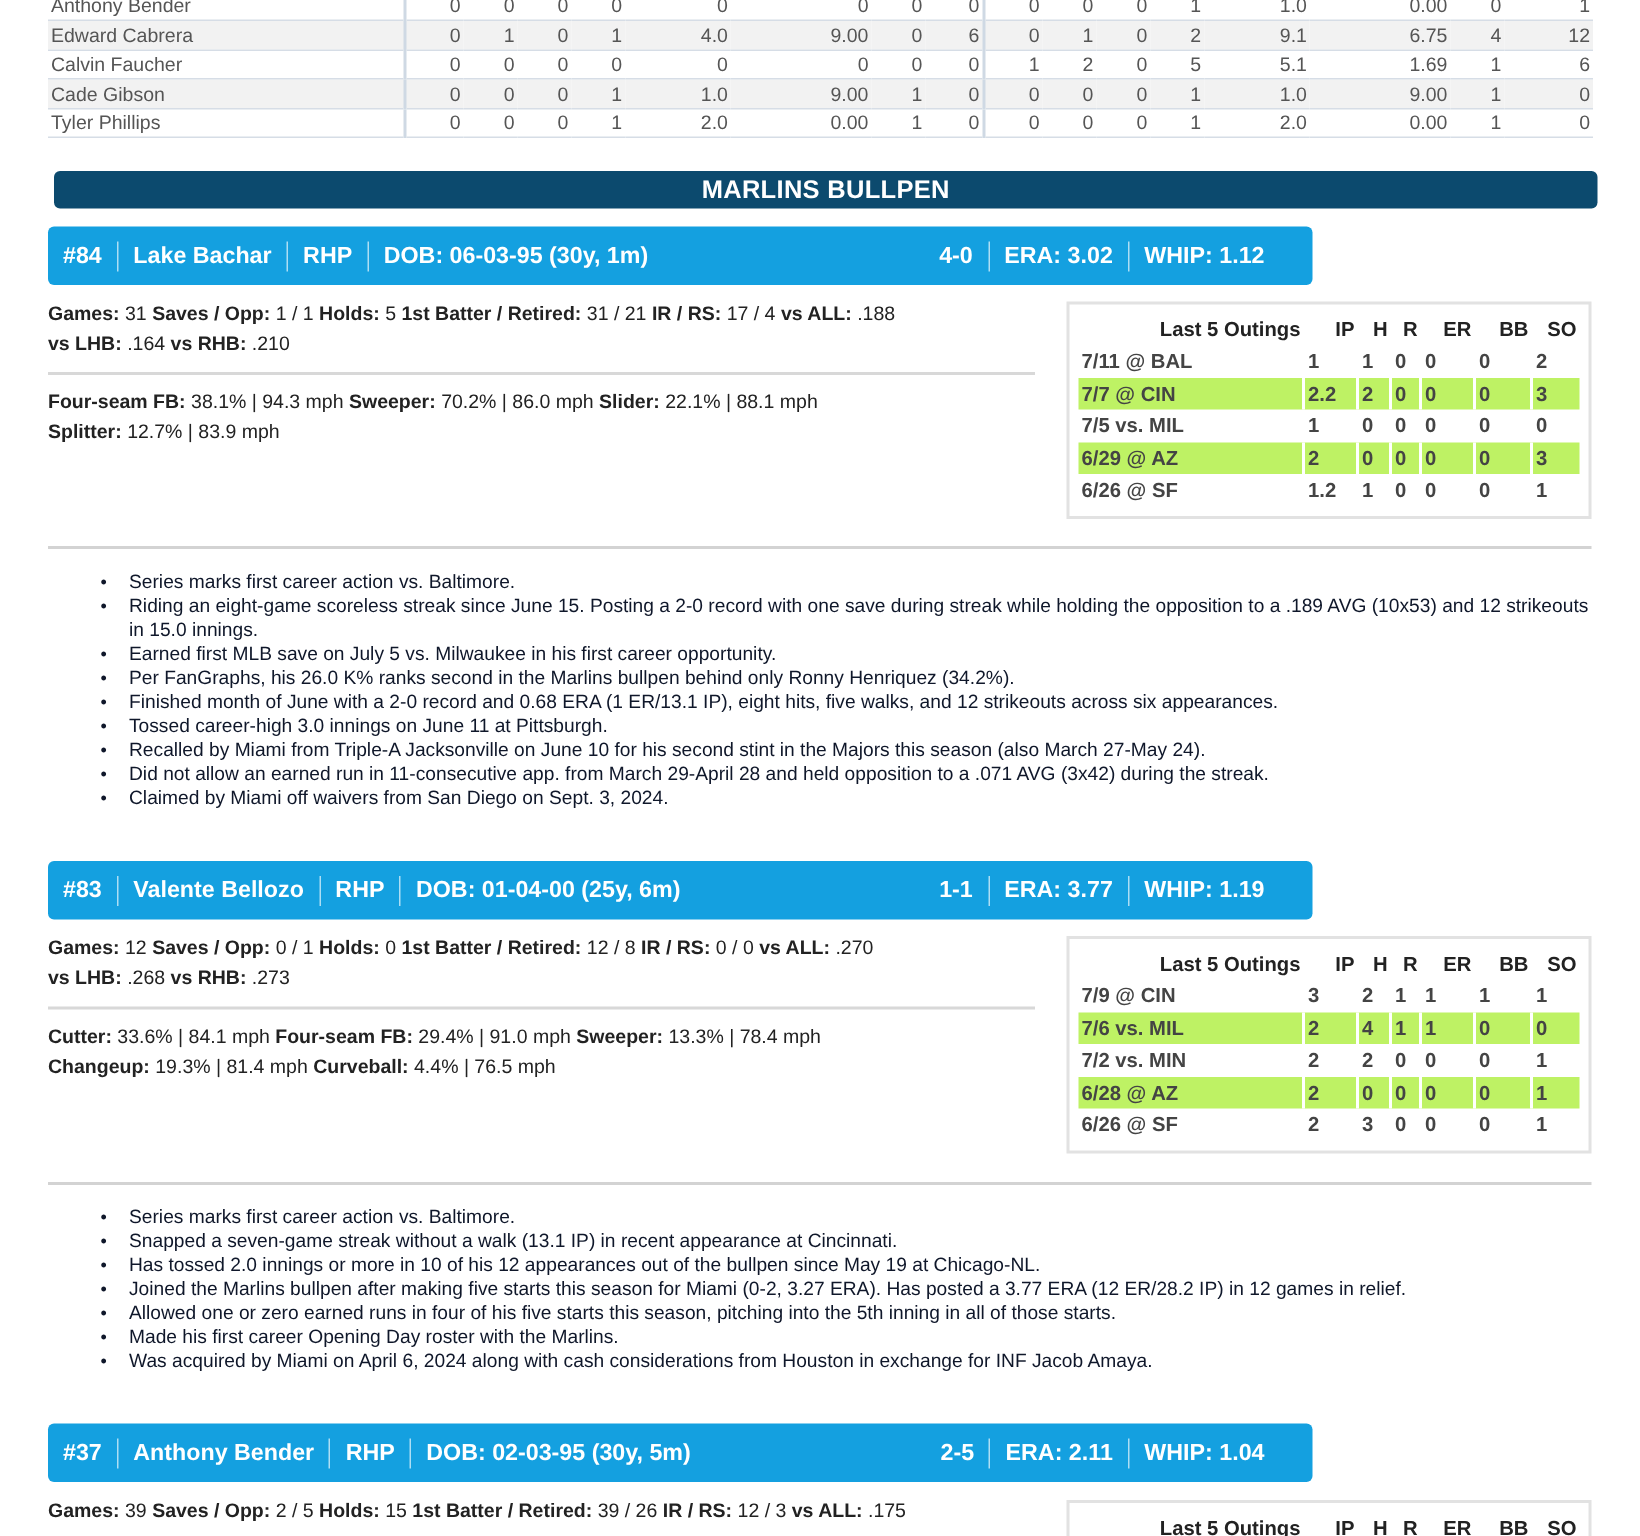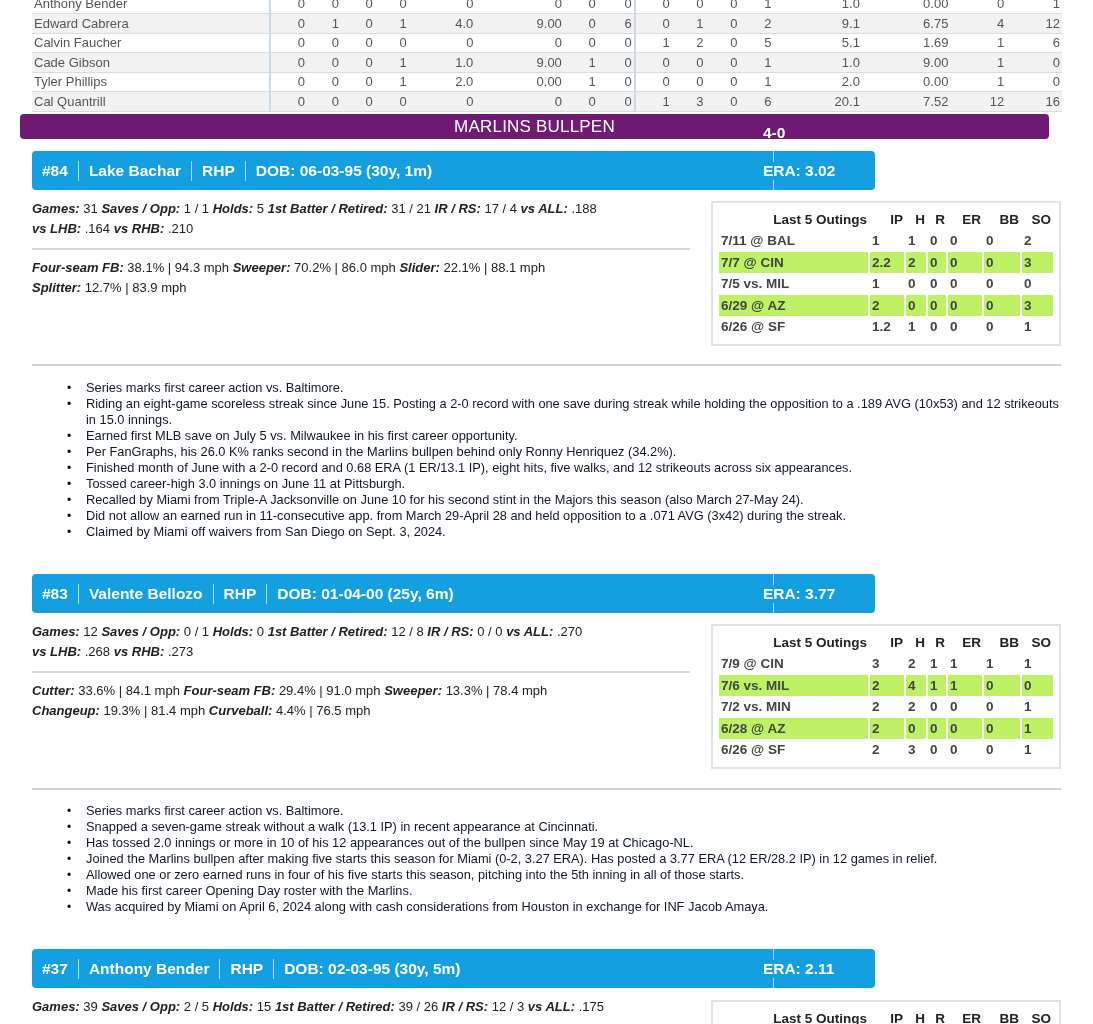--- a/index.html
+++ b/index.html
@@ -7,31 +7,31 @@
   body { font-family: "Liberation Sans", sans-serif; color: #222; position: relative; }
 
   
   .stats-table { position: absolute; left: 32px; top: -6px; width: 1030px; border-collapse: collapse; font-size: 13px; color: #555; }
   .stats-table td { height: 19.5px; padding: 0 2px; border-bottom: 1px solid #d6dde6; text-align: right; }
   .stats-table tr:nth-child(even) td { background: #f2f2f2; }
   .stats-table td.name { text-align: left; width: 238px; padding-left: 2px; border-right: 2px solid #cfd9e4; }
   .stats-table td.sep { border-right: 2px solid #cfd9e4; }
 
   
-  .section-banner { position: absolute; left: 20px; top: 114px; width: 1029px; height: 25px; background: #701a75; border-radius: 4px;
-    color: #fff; font-weight: normal; font-size: 17px; text-align: center; line-height: 25px; letter-spacing: 0.2px; }
+  .section-banner { position: absolute; left: 36px; top: 114px; width: 1029px; height: 25px; background: #0c4a6e; border-radius: 4px;
+    color: #fff; font-weight: bold; font-size: 17px; text-align: center; line-height: 25px; letter-spacing: 0.2px; }
 
   .player-bar { position: absolute; left: 32px; width: 843px; height: 39px; background: #14a0e0; border-radius: 4px;
     color: #fff; font-weight: bold; font-size: 15.5px; display: flex; align-items: center; padding: 0 10px; }
   .player-bar .seg { display: flex; align-items: center; }
   .player-bar .divider { width: 1px; height: 20px; background: rgba(255,255,255,0.65); margin: 0 10px; }
-  .player-bar .right { margin-left: auto; display: flex; align-items: flex-start; padding-right: 22px; flex-direction: column; }
+  .player-bar .right { margin-left: auto; display: flex; align-items: center; padding-right: 22px; }
 
   .summary { position: absolute; left: 32px; width: 660px; font-size: 13px; line-height: 20px; color: #222; }
-  .summary b { font-weight: bold; font-style: italic; }
+  .summary b { font-weight: bold; }
   .summary .hr { height: 2px; background: #d8d8d8; margin: 9px 0 8px 0; width: 658px; }
 
   .outings { position: absolute; left: 711px; width: 350px; border: 2px solid #e2e2e2; padding: 6px 6px 6px 6px; background: #fff; }
   .outings table { border-collapse: collapse; font-size: 13.5px; font-weight: bold; color: #444; width: 100%; }
   .outings th { text-align: right; color: #222; font-weight: bold; height: 21px; padding: 0 2px; }
   .outings td { height: 21.5px; padding: 0 2px; border-left: 2px solid transparent; }
   .outings tr.alt td { background: #bef264; border-left: 2px solid #fff; }
   .outings td:first-child, .outings tr.alt td:first-child { border-left: none; }
   .outings .c-date { width: 150px; }
   .outings .c-ip { width: 36px; }
@@ -139,39 +139,20 @@
         <td class="sep">0</td>
         <td>0</td>
         <td>0</td>
         <td>0</td>
         <td>1</td>
         <td>2.0</td>
         <td>0.00</td>
         <td>1</td>
         <td>0</td>
       </tr>
-      <tr>
-        <td class="name">Cal Quantrill</td>
-        <td>0</td>
-        <td>0</td>
-        <td>0</td>
-        <td>0</td>
-        <td>0</td>
-        <td>0</td>
-        <td>0</td>
-        <td class="sep">0</td>
-        <td>1</td>
-        <td>3</td>
-        <td>0</td>
-        <td>6</td>
-        <td>20.1</td>
-        <td>7.52</td>
-        <td>12</td>
-        <td>16</td>
-      </tr>
     </tbody>
 </table>
 
 <div class="section-banner">MARLINS BULLPEN</div>
 
 <div class="player-bar" style="top:151px;">
   <div class="seg">#84</div>
   <div class="divider"></div>
   <div class="seg">Lake Bachar</div>
   <div class="divider"></div>

